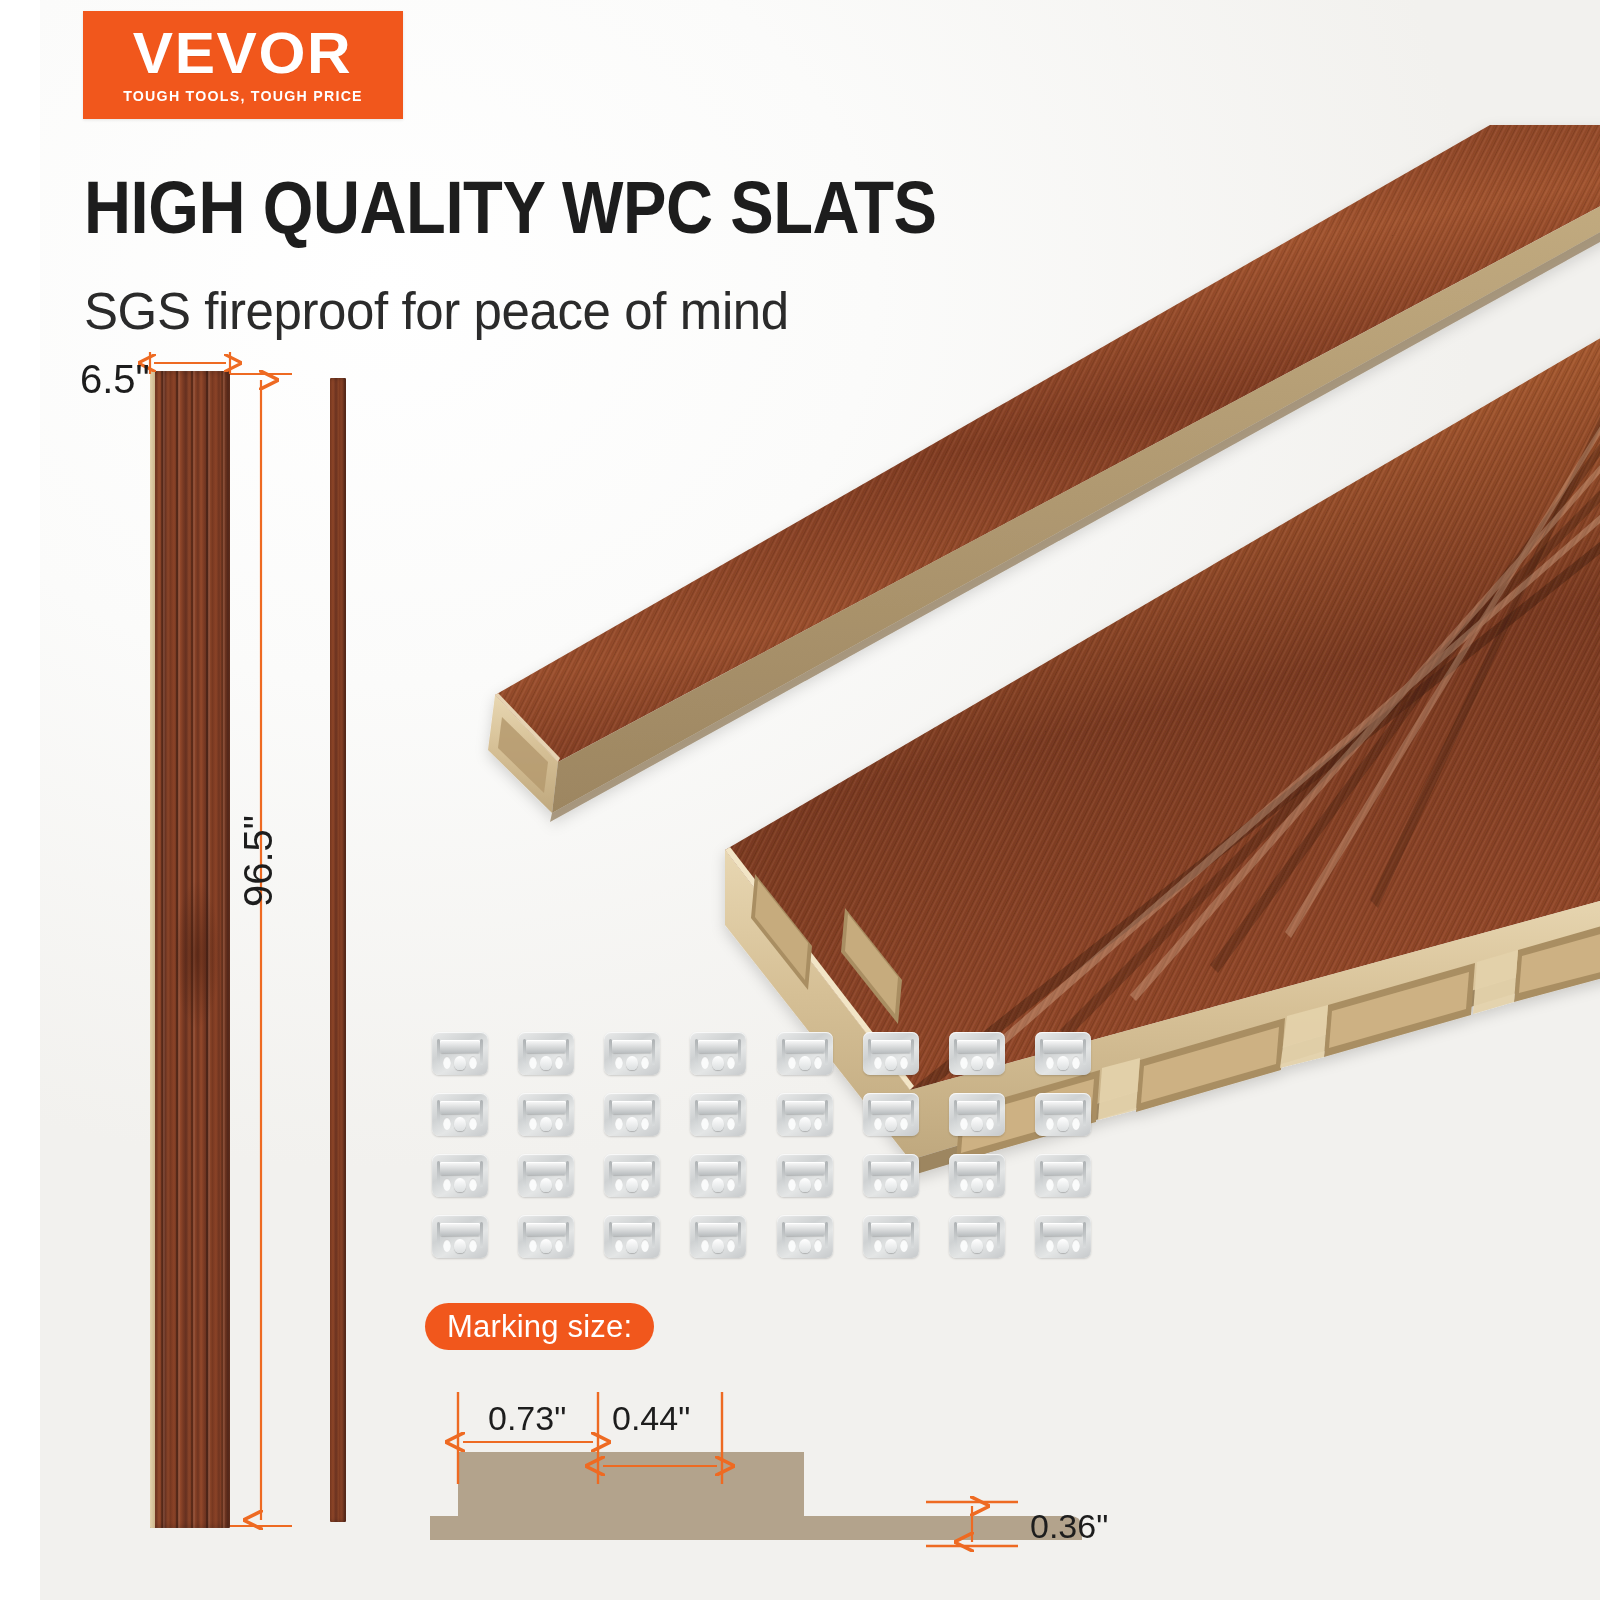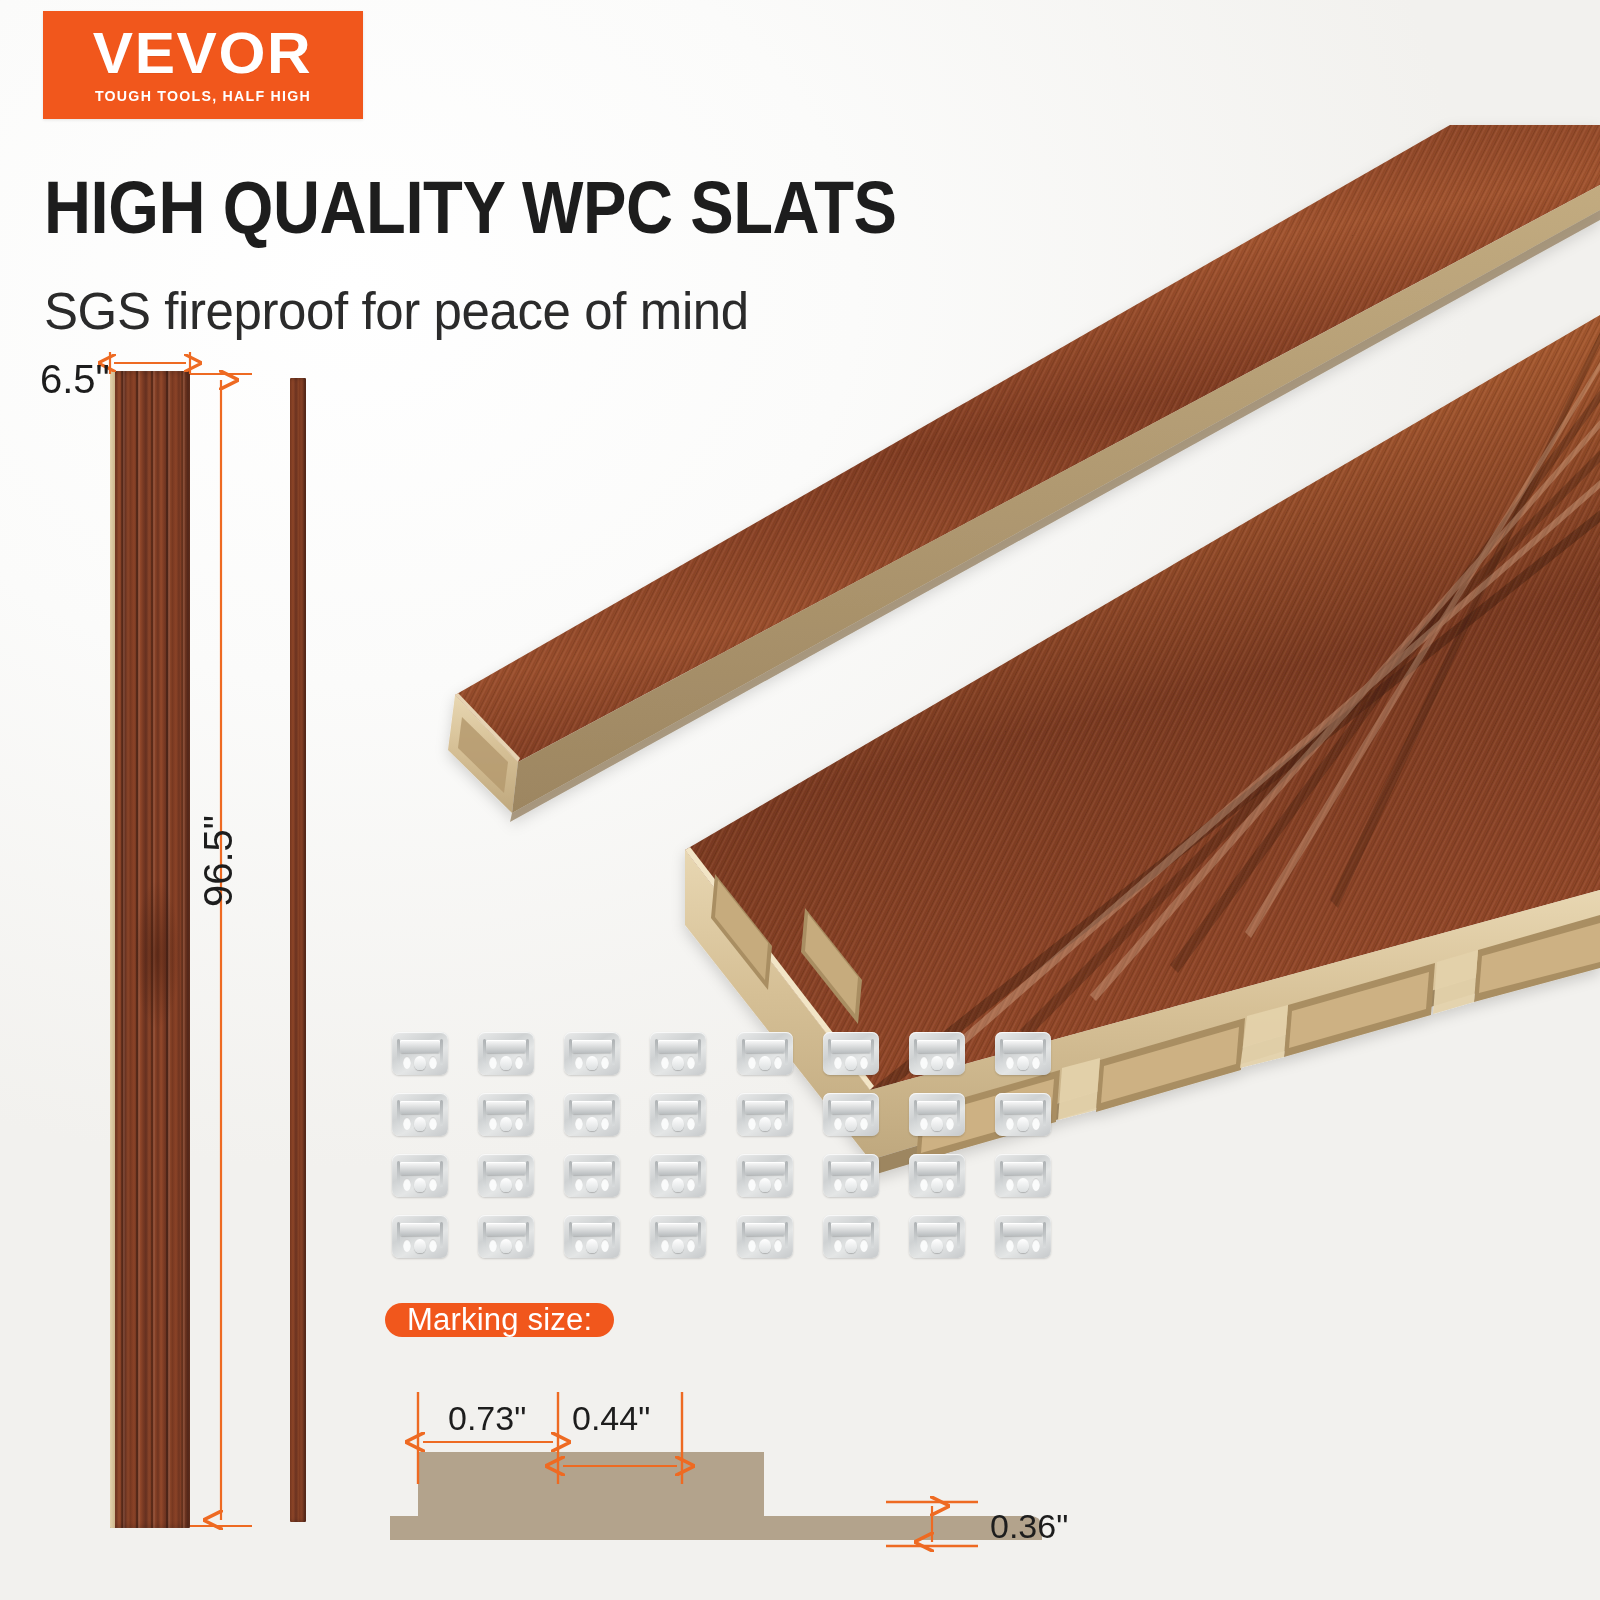--- a/index.html
+++ b/index.html
@@ -8,20 +8,21 @@
     font-family:"Liberation Sans", sans-serif;
     background:#ffffff;
     position:relative;
     overflow:hidden;
   }
   #stage {
     position:absolute; inset:0;
     background:
       radial-gradient(ellipse 70% 55% at 22% 18%, #ffffff 0%, #fbfbfa 45%, #f2f1ee 100%),
       linear-gradient(160deg,#ffffff 0%,#f7f6f3 60%,#eeece8 100%);
+    margin-left: 40px;
   }
   
   #logo {
     position:absolute; left:43px; top:11px; width:320px; height:108px;
     background:#F1571C;
     display:flex; flex-direction:column; align-items:center; justify-content:center;
     box-shadow:0 1px 3px rgba(0,0,0,.10);
   }
   #logo .word {
     color:#fff; font-weight:800; font-size:57px; letter-spacing:1.5px;
@@ -118,36 +119,36 @@
   }
   .clip .h1 { left:11px; } .clip .h3 { right:11px; }
   .clip .h2 {
     position:absolute; bottom:5px; left:50%; transform:translateX(-50%);
     width:12px; height:14px; border-radius:50% 50% 45% 45%;
     background:linear-gradient(180deg,#ffffff,#dcdfe0);
     box-shadow:0 1px 1px rgba(0,0,0,.20);
   }
   
   #badge {
-    position:absolute; left:385px; top:1303px; height:34px; padding:7px 22px;
+    position:absolute; left:385px; top:1303px; height:47px; padding:7px 22px;
     background:#F1571C; border-radius:24px;
     display:flex; align-items:center; justify-content:center;
     color:#fff; font-size:31px; font-weight:400; letter-spacing:.2px;
   }
   
   #profile { position:absolute; left:390px; top:1380px; width:680px; height:185px; }
 </style>
 </head>
 <body>
 
 <div id="stage">
 
   <div id="logo">
     <div class="word">VEVOR</div>
-    <div class="tag">TOUGH TOOLS, HALF HIGH</div>
+    <div class="tag">TOUGH TOOLS, TOUGH PRICE</div>
   </div>
 
   <div id="headline">HIGH QUALITY WPC SLATS</div>
   <div id="subhead">SGS fireproof for peace of mind</div>
 
   <div id="plankA">
     <div class="edge"></div>
     <div class="grooves"></div>
     <div class="knot"></div>
   </div>

